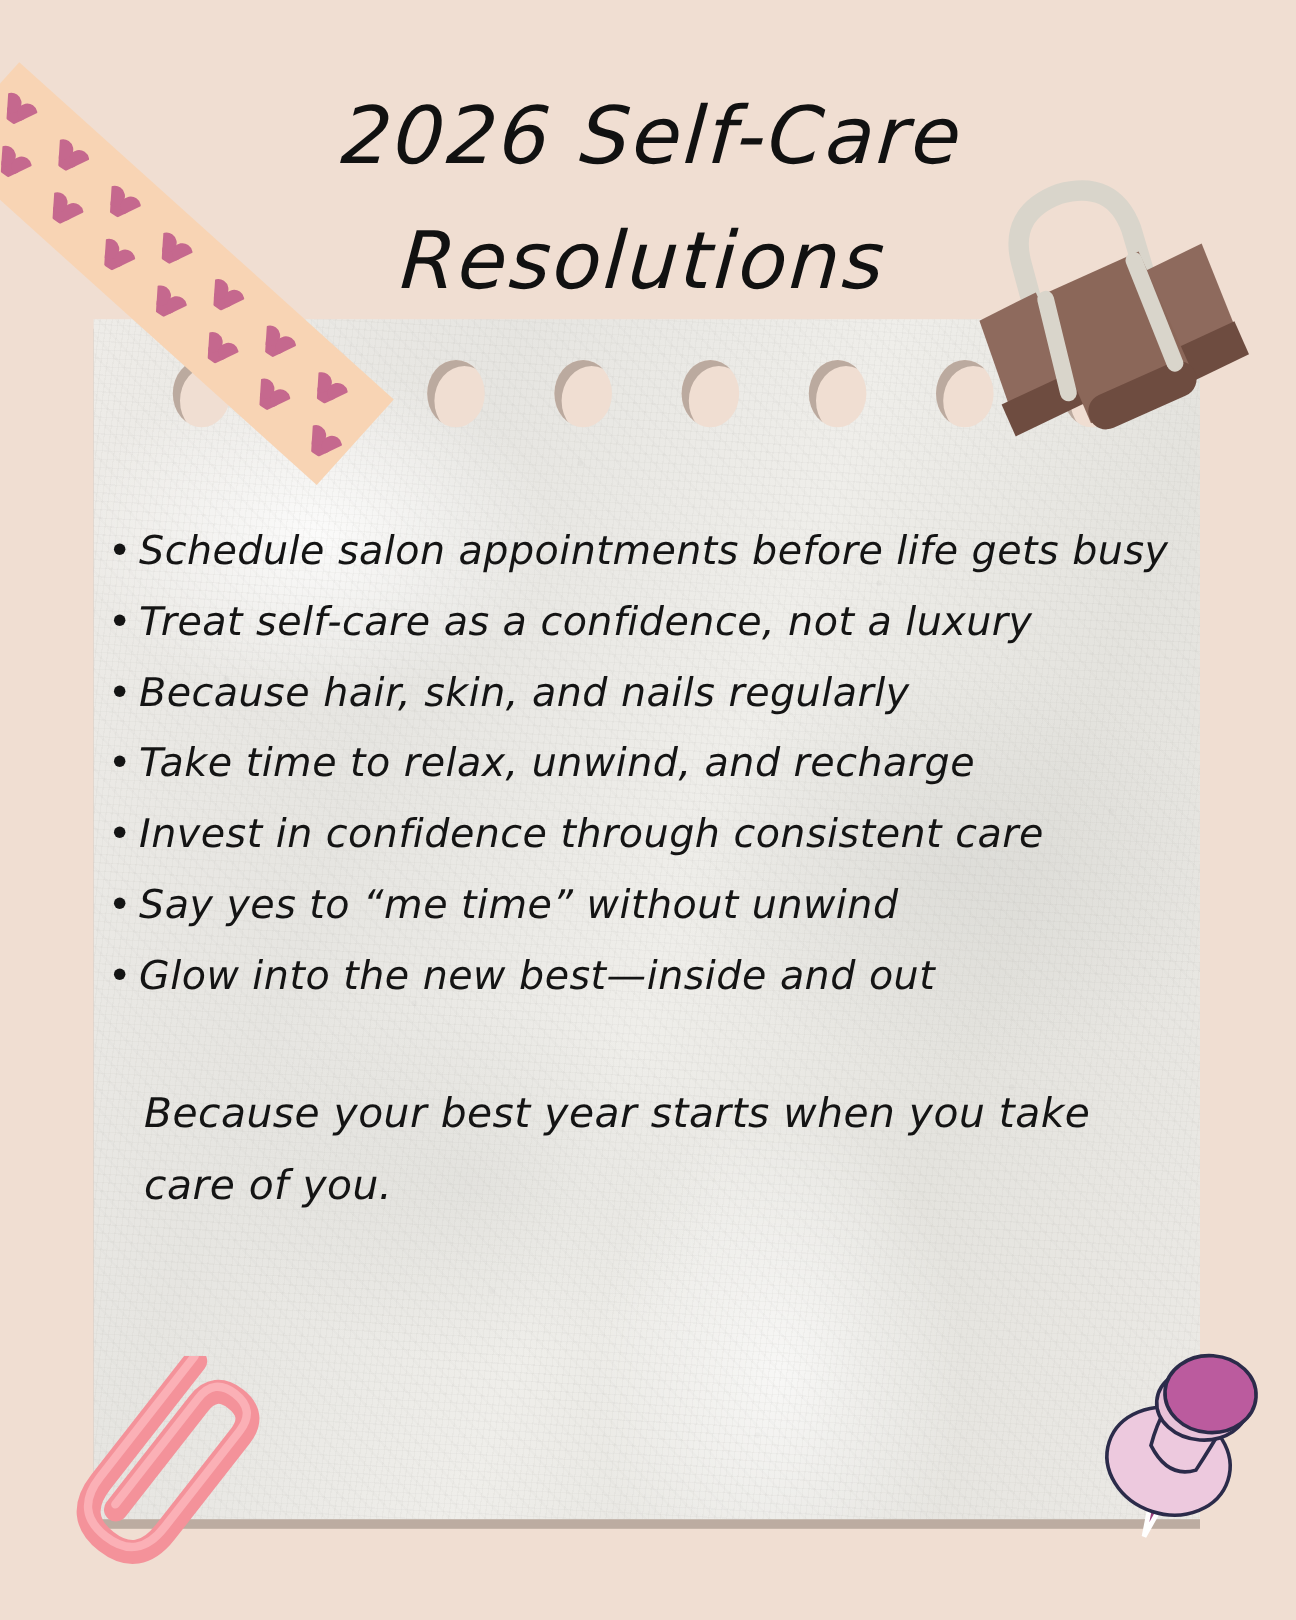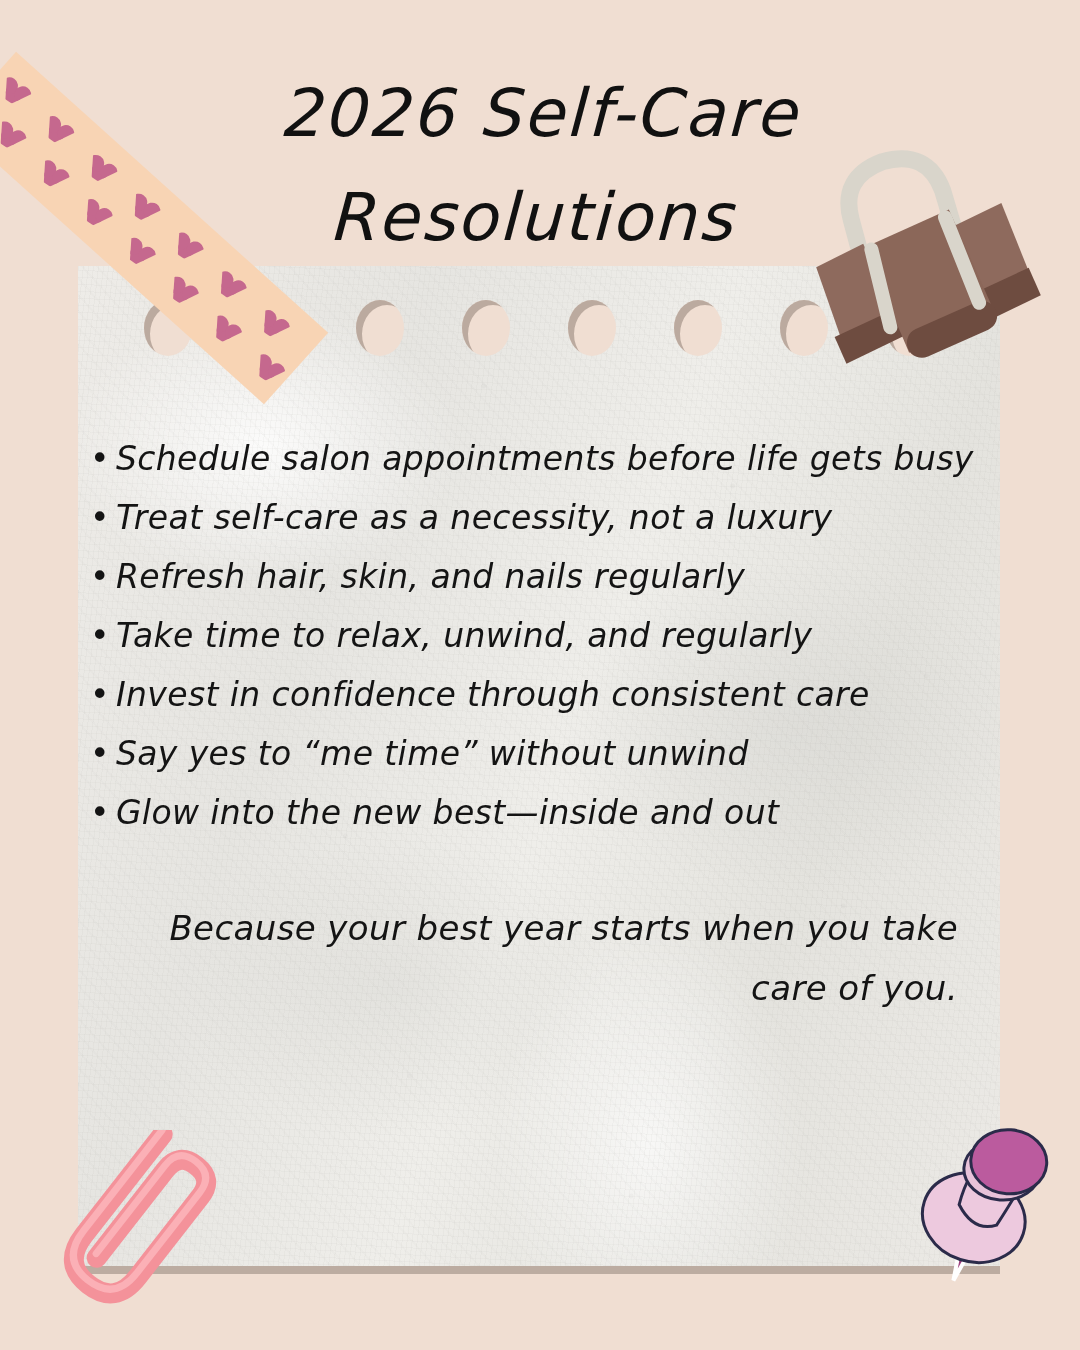--- a/index.html
+++ b/index.html
@@ -129,21 +129,21 @@
     margin: 0 0 9px 0;
     line-height: 50px;
     white-space: normal;
   }
   .bullets li .dot {
     display: inline;
     padding-right: 6px;
   }
   .closing {
     margin: 60px 42px 0 42px;
-    text-align: right;
+    text-align: left;
     line-height: 60px;
     font-size: 34px;
     font-style: italic;
     letter-spacing: 0.4px;
   }
 
   
   .washi {
     position: absolute;
     left: -70px;
@@ -225,23 +225,23 @@
       <div class="hole" style="left: 384px;"></div>
       <div class="hole" style="left: 490px;"></div>
       <div class="hole" style="left: 596px;"></div>
       <div class="hole" style="left: 702px;"></div>
       <div class="hole" style="left: 808px;"></div>
     </div>
 
   <div class="note-body">
     <ul class="bullets" id="bullet-list">
         <li><span class="dot">•</span><span>Schedule salon appointments before life gets busy</span></li>
-        <li><span class="dot">•</span><span>Treat self-care as a necessity, not a luxury</span></li>
-        <li><span class="dot">•</span><span>Refresh hair, skin, and nails regularly</span></li>
-        <li><span class="dot">•</span><span>Take time to relax, unwind, and regularly</span></li>
+        <li><span class="dot">•</span><span>Treat self-care as a confidence, not a luxury</span></li>
+        <li><span class="dot">•</span><span>Because hair, skin, and nails regularly</span></li>
+        <li><span class="dot">•</span><span>Take time to relax, unwind, and recharge</span></li>
         <li><span class="dot">•</span><span>Invest in confidence through consistent care</span></li>
         <li><span class="dot">•</span><span>Say yes to “me time” without unwind</span></li>
         <li><span class="dot">•</span><span>Glow into the new best—inside and out</span></li>
       </ul>
     <div class="closing">Because your best year starts when you take care of you.</div>
   </div>
 
   <div class="washi" id="washi">
       <div class="heart" style="left: 18px; top: 26px;"></div>
       <div class="heart" style="left: 76px; top: 26px;"></div>

